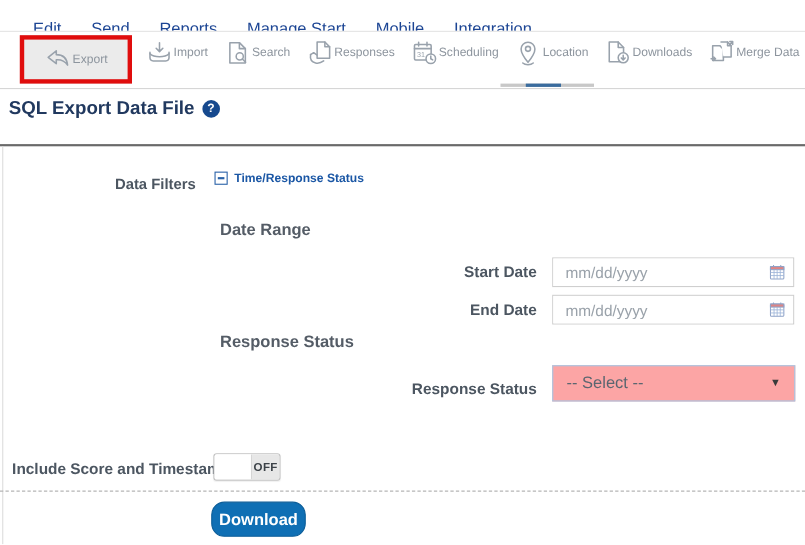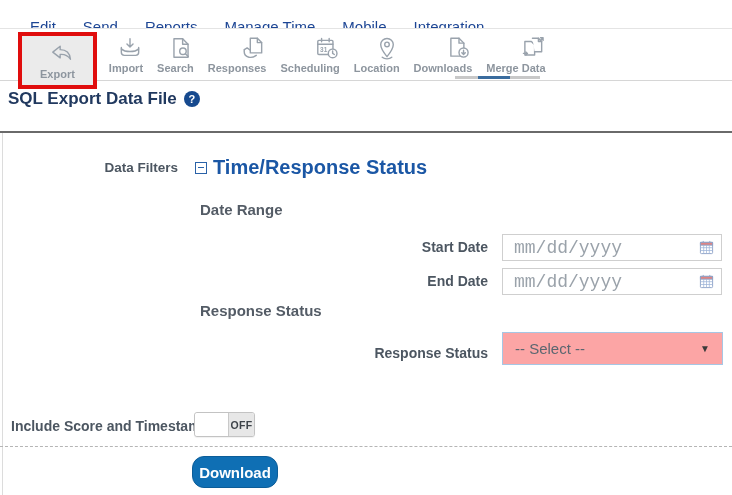--- a/index.html
+++ b/index.html
@@ -8,50 +8,50 @@
   #app { position:relative; width:732px; height:495px; background:#fff; overflow:hidden; }
 
   
   .nav { position:absolute; top:0; left:0; right:0; height:28px; display:flex; align-items:center; padding-left:30px; gap:27px; }
   .nav-item { position:relative; font-size:15px; color:#1c4594; font-weight:500; text-decoration:none; cursor:pointer; white-space:nowrap;margin-top:24px; }
   .nav-item.active .nav-text { border-bottom:1px solid #1c4594; padding-bottom:1px; }
   .red-underline { position:absolute; left:-3px; right:-3px; bottom:-6px; height:3px; background:#e00d0d; }
 
   
   .toolbar { position:absolute; top:28px; left:0; right:0; height:53px; border-top:1px solid #e4e4e4; border-bottom:1px solid #d6d6d6; display:flex; align-items:flex-start; padding:3px 0 0 18px; background:#fff; }
-  .titem { display:flex; flex-direction:column; align-items:flex-end; padding:2px 7px; cursor:pointer;font-weight:bold; }
+  .titem { display:flex; align-items:center; padding:2px 7px; cursor:pointer; }
   .titem .ticon { height:27px; display:flex; align-items:center; justify-content:center; }
   .tlabel { font-size:11px; color:#8d959e; margin-top:1px; white-space:nowrap; }
   .export-box { border:4px solid #e00d0d; background:#ebebeb; padding:2px 11px 3px; margin-right:5px; }
   .scroll-track { position:absolute; left:455px; top:76px; width:85px; height:3px; background:#c8c8c8; }
   .scroll-thumb { position:absolute; left:23px; top:0; width:32px; height:3px; background:#3a6c9e; }
 
   
   .page-title-row { position:absolute; left:8px; top:89px; display:flex; align-items:center; gap:7px; }
   .page-title { font-size:17px; font-weight:bold; color:#21395f; }
   .help-icon { width:16px; height:16px; border-radius:50%; background:#16498e; color:#fff; font-size:11px; font-weight:bold; display:flex; align-items:center; justify-content:center; cursor:pointer; }
   .title-divider { position:absolute; top:131px; left:0; right:0; height:2px; background:#6a6a6a; }
 
   
   .form-area { position:absolute; top:133px; left:2px; right:0; bottom:0; border-left:1px solid #dcdcdc; }
   .row-label { position:absolute; text-align:right; font-weight:bold; color:#4c5661; font-size:14px; }
   .data-filters-label { left:0; width:175px; top:27px; font-size:13.5px; }
   .filter-group { position:absolute; left:192px; top:23px; display:flex; align-items:center; gap:6px; cursor:pointer; }
   .minus-box { width:12px; height:12px; border:1px solid #2a62a8; background:#fff; display:flex; align-items:center; justify-content:center; }
   .minus-box i { display:block; width:6px; height:1.5px; background:#2a62a8; }
-  .filter-group-label { font-size:20px; font-weight:bold; color:#1b57a5; }
+  .filter-group-label { font-size:11px; font-weight:bold; color:#1b57a5; }
   .section-heading { position:absolute; left:197px; font-size:15px; font-weight:bold; color:#545c66; }
   .dr-heading { top:68px; }
   .rs-heading { top:169px; }
   .start-label { left:300px; width:185px; top:106px; }
   .end-label   { left:300px; width:185px; top:140px; }
   .rs-label    { left:300px; width:185px; top:212px; }
   .date-input-wrap { position:absolute; left:499px; width:220px; height:27px; background:#fff; border:1px solid #cfcfcf; }
   .start-input-wrap { top:101px; } .end-input-wrap { top:135px; }
-  .date-input { width:100%; height:100%; border:none; outline:none; padding:0 28px 0 11px; font-size:18px; color:#0369a1; font-family:Liberation Mono, monospace; }
+  .date-input { width:100%; height:100%; border:none; outline:none; padding:0 28px 0 11px; font-size:14px; color:#0369a1; font-family:Liberation Sans, sans-serif; }
   .date-input::placeholder { color:#9aa2aa; opacity:1; }
   .cal-icon { position:absolute; right:7px; top:5px; cursor:pointer; }
   .select-box { position:absolute; left:499px; top:199px; width:221px; height:33px; border:1px solid #a6c6e4; background:#fca5a5; display:flex; align-items:center; padding:0 12px; cursor:pointer; }
   .select-value { font-size:15px; color:#5b6670; flex:1; }
   .select-caret { font-size:10px; color:#3a3a3a; }
   .include-label { position:absolute; left:8px; top:285px; font-size:14px; font-weight:bold; color:#4c5661; }
   .toggle { position:absolute; left:191px; top:279px; width:61px; height:25px; border:1px solid #c3c3c3; border-radius:3px; overflow:hidden; display:flex; cursor:pointer; background:#fff; box-shadow:0 1px 1px rgba(0,0,0,.06); }
   .toggle-knob { width:34px; height:100%; background:#fff; border-right:1px solid #c9c9c9; border-radius:2px 0 0 2px; }
   .toggle-state { flex:1; background:#e7e7e7; display:flex; align-items:center; justify-content:center; font-size:10.5px; font-weight:bold; color:#3c4248; letter-spacing:.3px; }
   .dashed-sep { position:absolute; left:0; right:0; top:446px; border-top:1px dashed #b5b5b5; }
@@ -62,21 +62,21 @@
 </head>
 <body>
 
 <div id="app">
 
   <div class="nav">
     <a class="nav-item">Edit</a>
     <a class="nav-item">Send</a>
     <a class="nav-item">Reports</a>
     <a class="nav-item active">
-      <span class="nav-text">Manage Time</span>
+      <span class="nav-text">Manage Start</span>
       <span class="red-underline"></span>
     </a>
     <a class="nav-item">Mobile</a>
     <a class="nav-item">Integration</a>
   </div>
 
   <div class="toolbar">
     <div class="export-box">
       <div class="titem">
         <span class="ticon">

